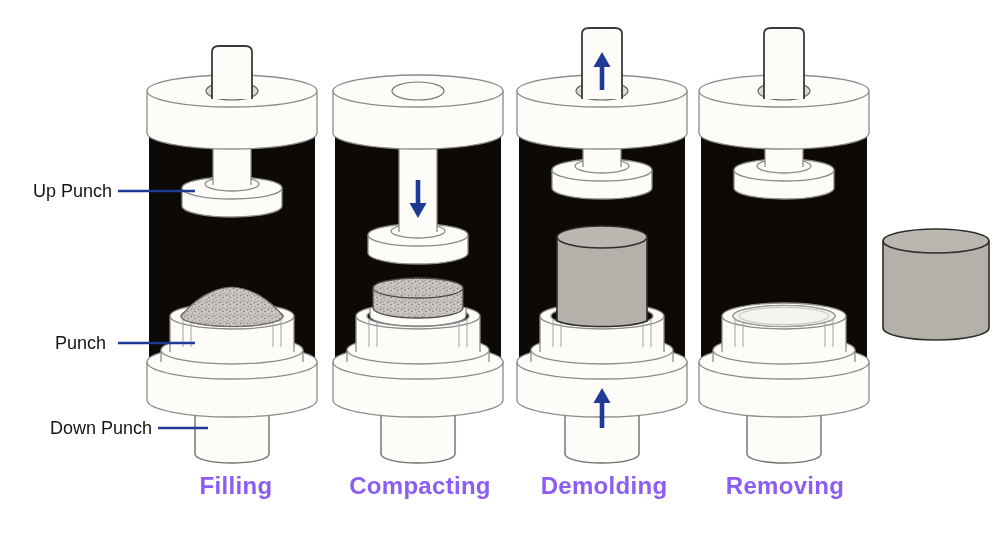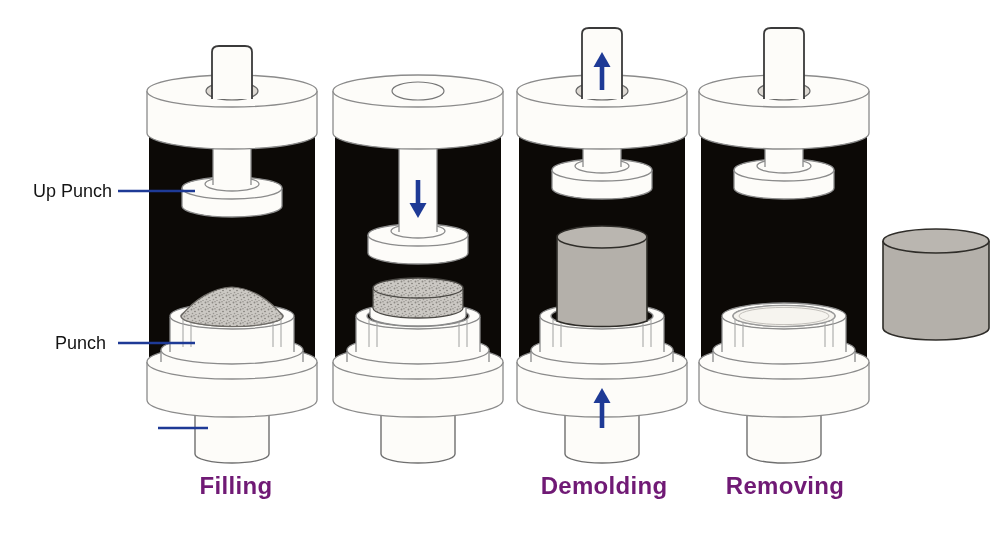--- a/index.html
+++ b/index.html
@@ -1,21 +1,21 @@
 <!DOCTYPE html>
 <html><head>
 <meta charset="utf-8">
 <style>
   html,body{margin:0;padding:0;background:#fff;}
   .canvas{position:relative;width:1000px;height:548px;background:#ffffff;
           font-family:"Liberation Sans", sans-serif;overflow:hidden;margin-left:8px;}
   svg{position:absolute;left:0;top:0;}
   .part-label{position:absolute;left:0;font-size:18px;color:#141414;text-align:right;line-height:20px;}
   .caption{position:absolute;top:472px;width:200px;font-size:24px;font-weight:bold;
-           color:#701a75;text-align:center;letter-spacing:.3px;}
+           color:#8b5cf6;text-align:center;letter-spacing:.3px;}
 </style>
 </head>
 <body>
 
 <div class="canvas">
 
   <svg id="diagram" width="1000" height="548" viewBox="0 0 1000 548">
     <defs>
       <pattern id="speck" width="7" height="7" patternUnits="userSpaceOnUse">
         <rect width="7" height="7" fill="#cbc8c3"></rect>
@@ -175,17 +175,19 @@
       </g>
       <g>
         <line x1="110" y1="191" x2="187" y2="191" stroke="#1e3a96" stroke-width="2.4"></line>
         <line x1="110" y1="343" x2="187" y2="343" stroke="#1e3a96" stroke-width="2.4"></line>
         <line x1="150" y1="428" x2="200" y2="428" stroke="#1e3a96" stroke-width="2.4"></line>
       </g>
     </svg>
 
   <div class="part-label" style="top:181px;width:104px;">Up Punch</div>
   <div class="part-label" style="top:333px;width:98px;">Punch</div>
+  <div class="part-label" style="top:418px;width:144px;">Down Punch</div>
 
   <div class="caption" style="left:128px;">Filling</div>
+  <div class="caption" style="left:312px;">Compacting</div>
   <div class="caption" style="left:677px;">Removing</div>
   <div class="caption" style="left:496px;">Demolding</div>
 </div>
 
 </body></html>

